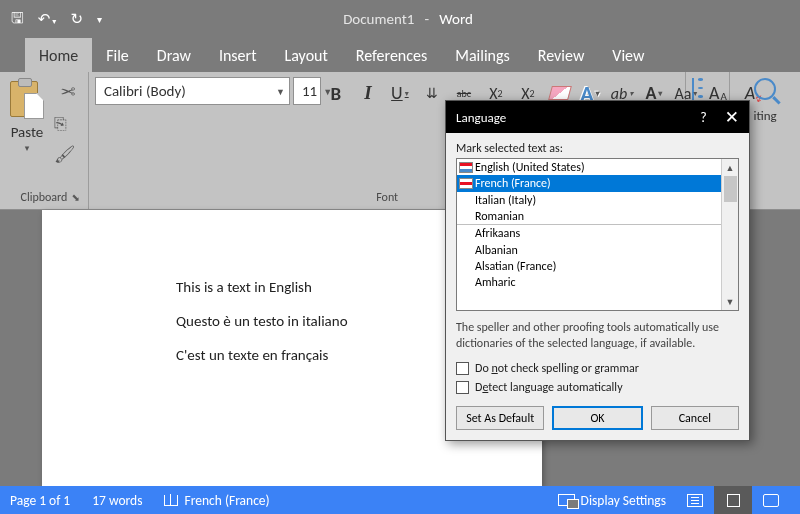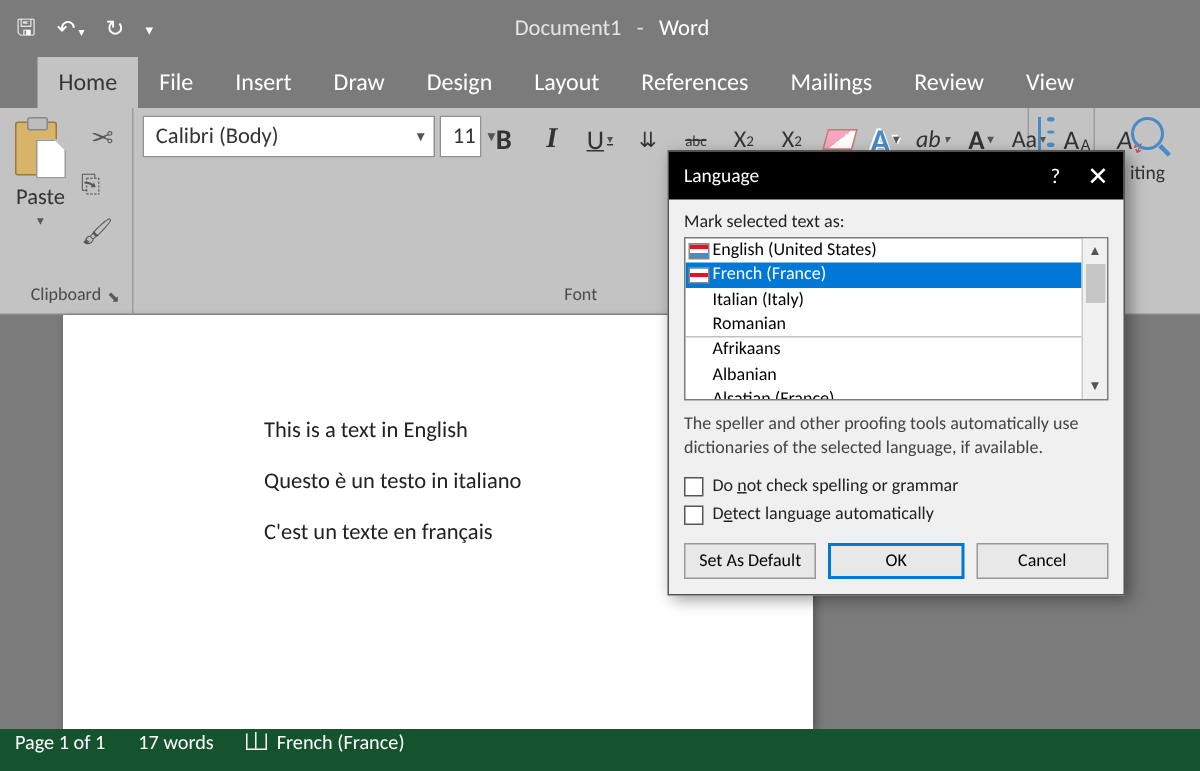--- a/index.html
+++ b/index.html
@@ -77,41 +77,41 @@
 .search-ico:after{content:"";position:absolute;width:2.5px;height:9px;background:#4a8ac9;bottom:-7px;right:-3px;transform:rotate(-45deg);}
 .editing-lbl{font-size:13px;color:#333;}
 
 
 .docarea{position:absolute;top:210px;left:0;right:0;bottom:28px;background:#7b7b7b;}
 .page{position:absolute;left:42px;top:0;width:500px;height:100%;background:#fff;box-shadow:2px 2px 6px rgba(0,0,0,0.3);}
 .pagetext{padding:68px 0 0 134px;}
 .pagetext p{font-size:15px;color:#222;margin-bottom:16px;font-family:Calibri,sans-serif;}
 
 
-.statusbar{position:absolute;bottom:0;left:0;right:0;height:28px;background:#14532d;display:flex;align-items:flex-start;color:#fff;font-size:13.5px;padding:0 10px;}
+.statusbar{position:absolute;bottom:0;left:0;right:0;height:28px;background:#3b82f6;display:flex;align-items:center;color:#fff;font-size:13.5px;padding:0 10px;}
 .sb-item{margin-right:22px;display:flex;align-items:center;gap:6px;}
 .sb-right{margin-left:auto;display:flex;align-items:center;gap:0;}
 .sb-btn{width:38px;height:28px;display:flex;align-items:center;justify-content:center;}
 .sb-btn.active{background:#5a5a5a;}
 .vico{width:16px;height:13px;border:1.3px solid #fff;position:relative;}
 .vico.read:before{content:"";position:absolute;left:3px;top:2px;width:8px;height:1px;background:#fff;box-shadow:0 3px 0 #fff,0 6px 0 #fff;}
 .vico.print{width:13px;}
 .vico.web{border-radius:2px;}
 .disp-ico{width:17px;height:12px;border:1.3px solid #fff;position:relative;}
 .disp-ico:before{content:"";position:absolute;width:10px;height:8px;border:1.3px solid #fff;background:#7b7b7b;right:-5px;bottom:-4px;}
 
 
 .dialog{position:absolute;left:445px;top:100px;width:305px;background:#f0f0f0;border:1px solid #555;box-shadow:3px 3px 10px rgba(0,0,0,0.4);font-size:12px;}
 .dlg-title{height:32px;background:#000;color:#fff;display:flex;align-items:center;padding:0 10px;font-size:13px;}
 .dlg-title .spacer{flex:1;}
 .dlg-title .dlg-q{font-size:14px;margin-right:18px;}
 .dlg-title .dlg-x{font-size:17px;font-weight:300;}
 .dlg-body{padding:8px 10px 10px;}
 .dlg-lbl{font-size:12px;color:#222;margin-bottom:3px;}
-.langlist{border:1px solid #7a7a7a;background:#fff;height:109px;position:relative;overflow:hidden;}
+.langlist{border:1px solid #7a7a7a;background:#fff;height:153px;position:relative;overflow:hidden;}
 .lang-item{height:16.3px;display:flex;align-items:center;padding:0 4px 0 18px;font-size:12px;color:#000;position:relative;}
 .lang-item.hasicon:before{content:"";position:absolute;left:2px;top:3px;width:12px;height:9px;background:linear-gradient(to bottom,#e81123 33%,#fff 33%,#fff 66%,#4a8ac9 66%);border:0.5px solid #888;}
 .lang-item.selected{background:#0078d7;color:#fff;}
 .lang-item.selected.hasicon:before{background:linear-gradient(to bottom,#fff 33%,#e81123 33%,#e81123 66%,#fff 66%);}
 .lang-divider{height:1px;background:#c0c0c0;margin:0;}
 .lang-scroll{position:absolute;right:0;top:0;width:17px;height:100%;background:#f0f0f0;border-left:1px solid #ccc;}
 .lang-scroll .arr{height:17px;display:flex;align-items:center;justify-content:center;font-size:9px;color:#555;background:#f0f0f0;}
 .lang-scroll .thumb{position:absolute;top:17px;left:2px;width:13px;height:26px;background:#c6c6c6;}
 .dlg-info{font-size:12px;color:#444;margin:8px 0 10px;line-height:1.35;}
 .dlg-chk{display:flex;align-items:center;gap:6px;font-size:12px;color:#222;margin:5px 0;}
@@ -136,23 +136,22 @@
   <div class="title">
     <span>Document1</span>
     <span>&nbsp;&nbsp;-&nbsp;&nbsp;</span>
     <b>Word</b>
   </div>
 </div>
 
 <div class="tabs">
   <div class="tab active">Home</div>
   <div class="tab">File</div>
+  <div class="tab">Draw</div>
   <div class="tab">Insert</div>
-  <div class="tab">Draw</div>
-  <div class="tab">Design</div>
   <div class="tab">Layout</div>
   <div class="tab">References</div>
   <div class="tab">Mailings</div>
   <div class="tab">Review</div>
   <div class="tab">View</div>
 </div>
 
 <div class="ribbon">
 
   <div class="group" style="width:100px;">
@@ -327,13 +326,28 @@
   </div>
 </div>
 
 <div class="statusbar">
   <div class="sb-item">Page 1 of 1</div>
   <div class="sb-item">17 words</div>
   <div class="sb-item">
     <div class="booklang"></div>
     <span>French (France)</span>
   </div>
+  <div class="sb-right">
+    <div class="sb-item" style="margin-right:10px;">
+      <div class="disp-ico"></div>
+      <span>Display Settings</span>
+    </div>
+    <div class="sb-btn">
+        <div class="vico read"></div>
+      </div>
+    <div class="sb-btn active">
+        <div class="vico print"></div>
+      </div>
+    <div class="sb-btn">
+        <div class="vico web"></div>
+      </div>
+  </div>
 </div>
 
 </body></html>

